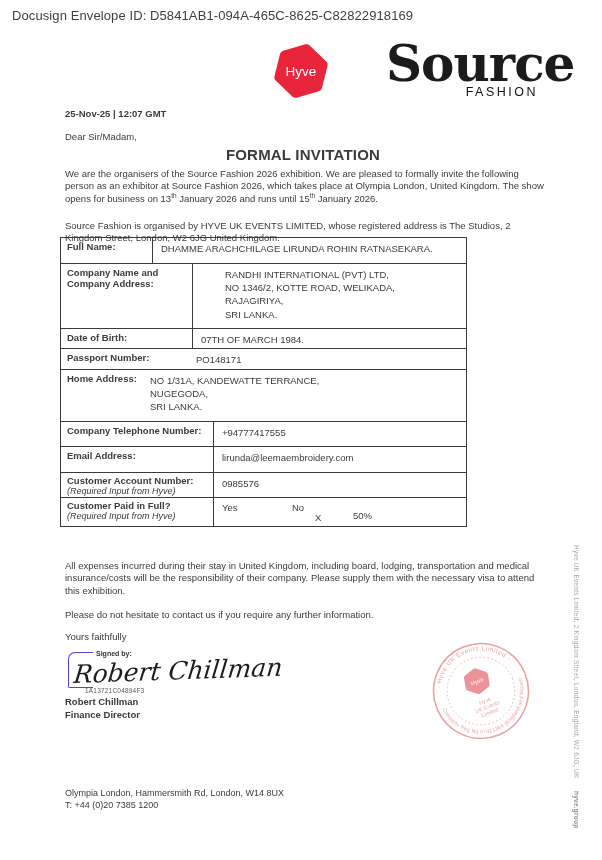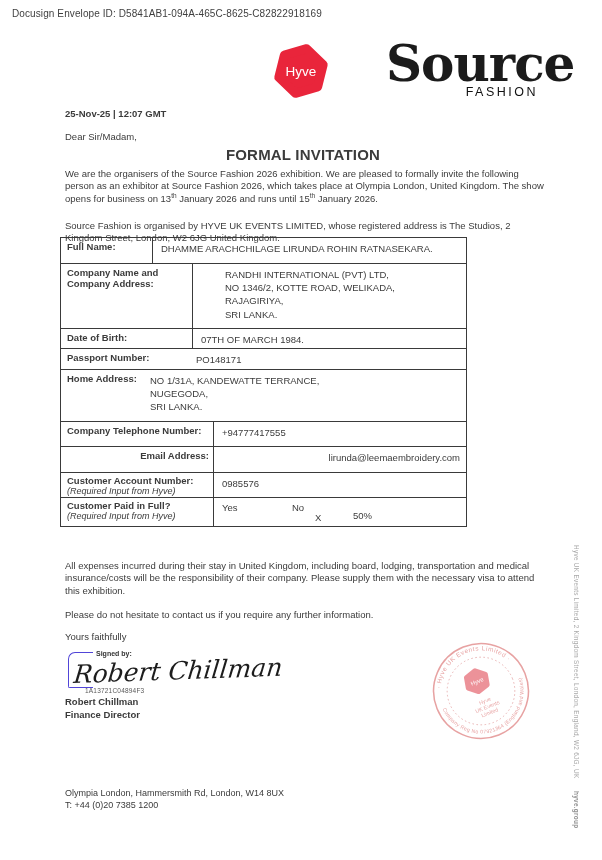--- a/index.html
+++ b/index.html
@@ -1,20 +1,20 @@
 <!DOCTYPE html>
 <html><head>
 <meta charset="utf-8">
 <style>
   html,body{margin:0;padding:0;background:#fff;}
   .page{position:relative;width:602px;height:860px;background:#fff;overflow:hidden;
         font-family:"Liberation Sans",sans-serif;color:#3b3b3b;}
   .abs{position:absolute;}
   .b{font-weight:bold;}
-  .envelope{top:8px;left:12px;font-size:10px;color:#3f3f3f;letter-spacing:.1px;}
+  .envelope{top:8px;left:12px;font-size:13px;color:#3f3f3f;letter-spacing:.1px;}
   
   .hyve-hex{top:41px;left:271px;width:60px;height:60px;}
   .brand{top:44px;left:386px;width:152px;text-align:right;color:#1b1b1b;}
   .brand-main{font-family:"DejaVu Serif","Liberation Serif",serif;font-weight:bold;
               font-size:50px;line-height:40px;letter-spacing:-1px;}
   .brand-sub{font-size:12.5px;letter-spacing:2.5px;margin-top:1px;color:#111;}
   
   .dateline{top:108px;left:65px;font-size:9.5px;}
   .salutation{top:131px;left:65px;font-size:9.5px;}
   .doc-title{top:146px;left:61px;width:484px;text-align:center;font-size:15px;
@@ -132,21 +132,21 @@
 
     <div class="trow" style="height:25px;">
       <div class="tlabel divided" style="width:153px;">
         <div>Company Telephone Number:</div>
       </div>
       <div class="tvalue">
         <div>+94777417555</div>
       </div>
     </div>
 
-    <div class="trow" style="height:26px;text-align:right;">
+    <div class="trow" style="height:26px;">
       <div class="tlabel divided" style="width:153px;">
         <div>Email Address:</div>
       </div>
       <div class="tvalue">
         <div>lirunda@leemaembroidery.com</div>
       </div>
     </div>
 
     <div class="trow" style="height:25px;">
       <div class="tlabel divided" style="width:153px;padding-top:2px;">

